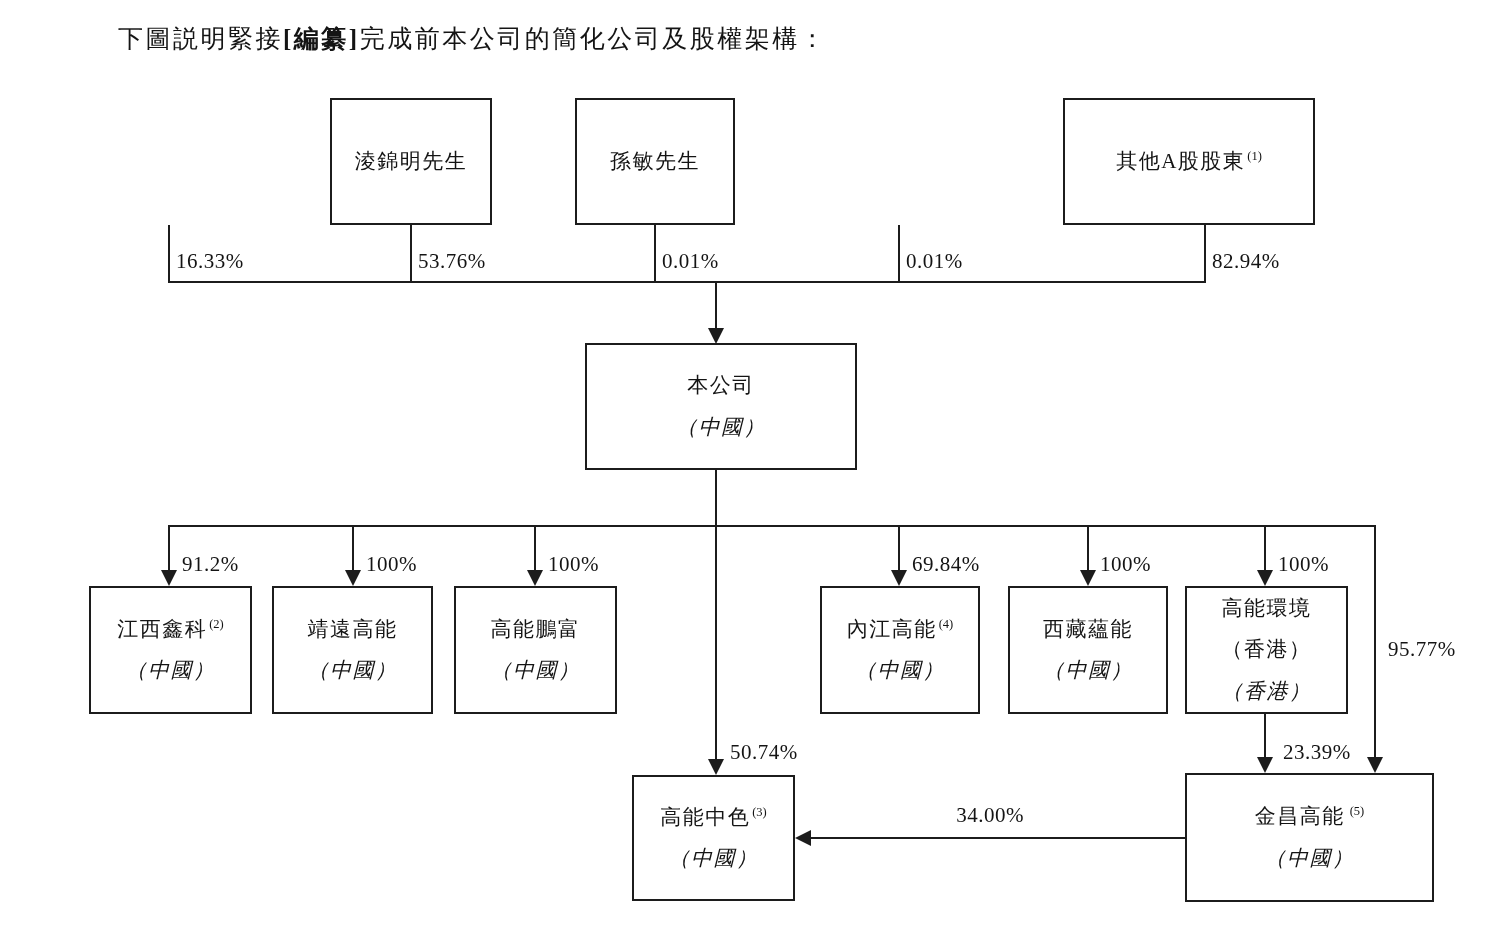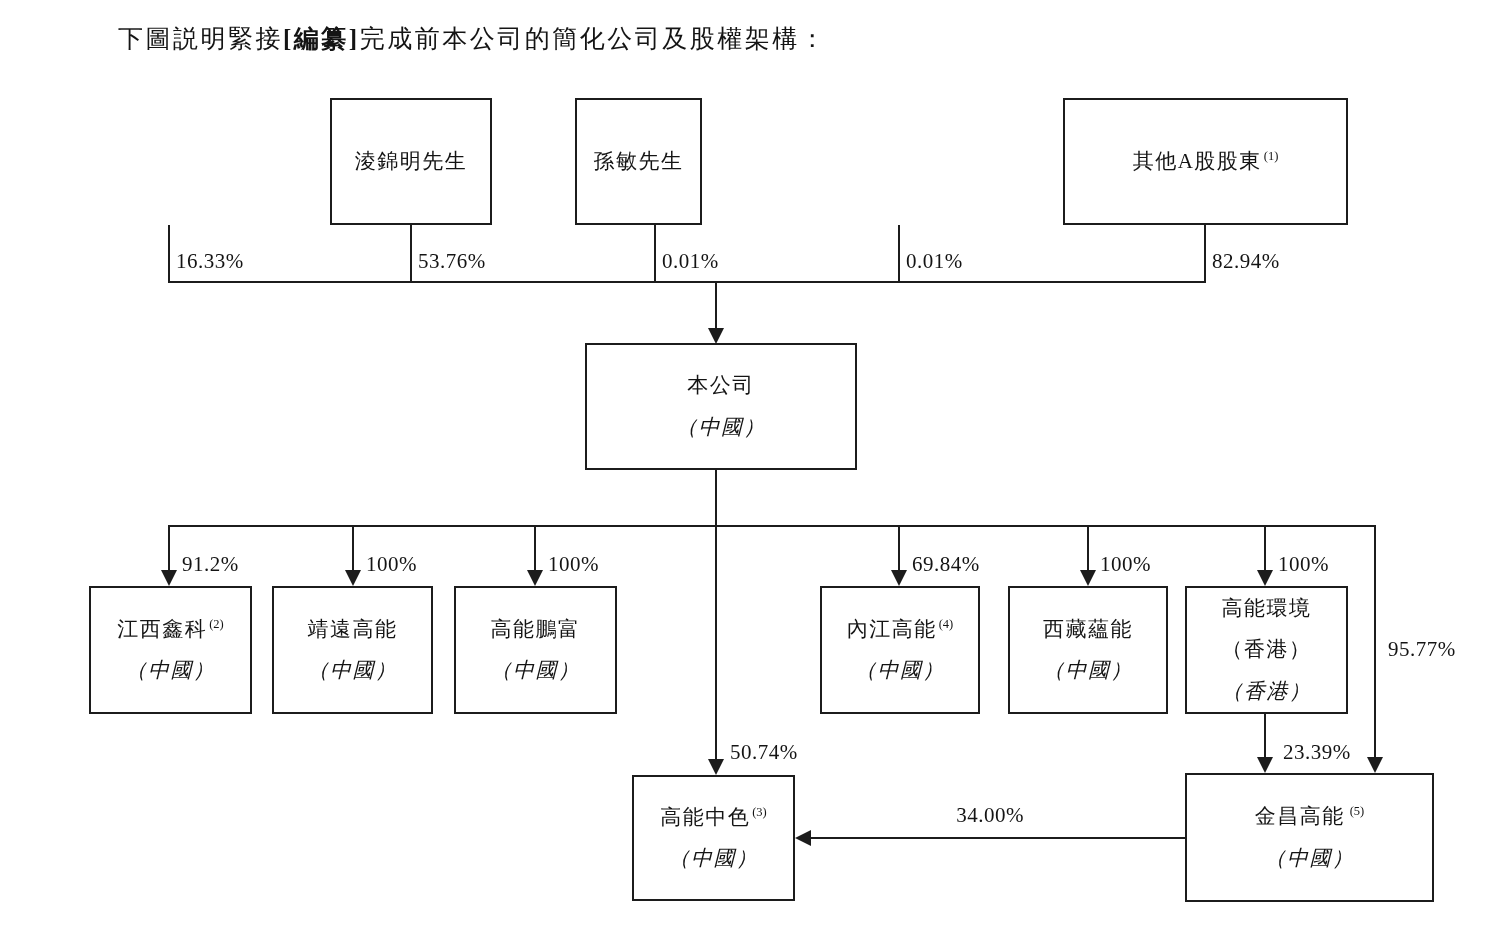--- a/index.html
+++ b/index.html
@@ -54,24 +54,24 @@
 
 <div class="canvas">
 
   <div class="title">
     <span>下圖説明緊接</span><span class="redacted">[編纂]</span><span>完成前本公司的簡化公司及股權架構：</span>
   </div>
 
   <div class="box" style="left:330px;top:98px;width:162px;height:127px">
     <div><span>淩錦明先生</span></div>
   </div>
-  <div class="box" style="left:575px;top:98px;width:127px;height:127px">
+  <div class="box" style="left:575px;top:98px;width:160px;height:127px">
     <div><span>孫敏先生</span></div>
   </div>
-  <div class="box" style="left:1063px;top:98px;width:285px;height:127px">
+  <div class="box" style="left:1063px;top:98px;width:252px;height:127px">
     <div><span>其他A股股東</span><sup>(1)</sup></div>
   </div>
 
   <div class="vline" style="left:168px;top:225px;height:58px"></div>
   <div class="vline" style="left:410px;top:225px;height:58px"></div>
   <div class="vline" style="left:654px;top:225px;height:58px"></div>
   <div class="vline" style="left:898px;top:225px;height:58px"></div>
   <div class="vline" style="left:1204px;top:225px;height:58px"></div>
 
   <div class="hline" style="left:168px;top:281px;width:1038px"></div>

